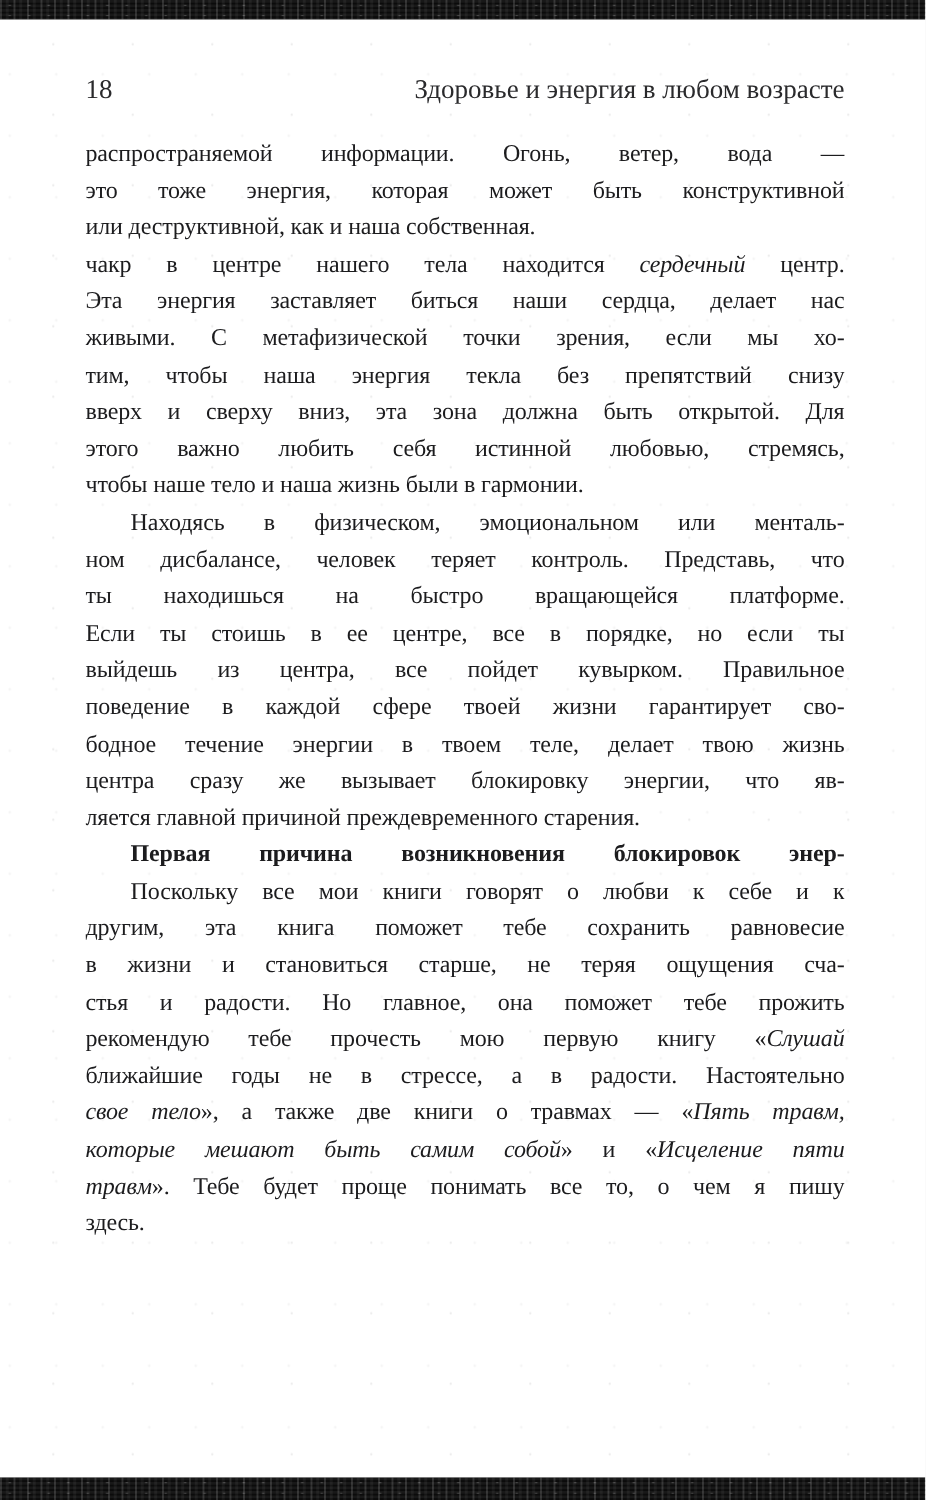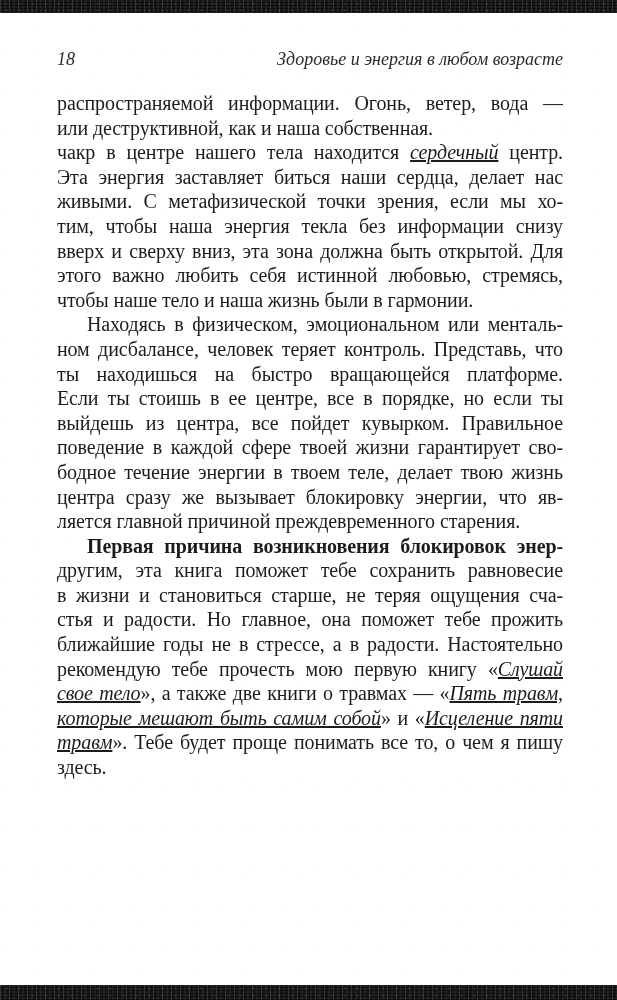--- a/index.html
+++ b/index.html
@@ -45,85 +45,86 @@
     width: 506px;
   }
   .running-head {
     display: flex;
     justify-content: space-between;
     align-items: center;
     margin-top: 50px;
     font-size: 18px;
     line-height: 19px;
     color: var(--header-text, #2a2a2c);
-    font-style: italic;
   }
   .body-text {
     margin-top: 22px;
-    font-size: 20px;
+    font-size: 16px;
     line-height: 24.6px;
     letter-spacing: -0.1px;
     color: var(--body-text, #1c1c1e);
   }
   .line {
     white-space: nowrap;
     overflow: hidden;
     text-align: justify;
     text-align-last: justify;
     -moz-text-align-last: justify;
     height: 24.6px;
   }
   .line.last {
     text-align-last: left;
     -moz-text-align-last: left;
   }
   .line.indent { padding-left: 30px; }
   .s-n { font-style: normal; }
-  .s-i { font-style: italic; text-decoration: underline; }
+  .s-i { font-style: italic; }
   .s-b { font-weight: bold; }
 </style>
 </head>
 <body>
 
 <div id="screen">
   <div class="speckle"></div>
   <div class="noise-bar top"></div>
 
   <div class="page-inner">
     <div class="running-head">
       <span>18</span>
       <span>Здоровье и энергия в любом возрасте</span>
     </div>
 
     <div class="body-text">
 
     <div class="line"><span class="s-n">распространяемой информации. Огонь, ветер, вода —</span></div>
+        <div class="line"><span class="s-n">это тоже энергия, которая может быть конструктивной</span></div>
         <div class="line last"><span class="s-n">или деструктивной, как и наша собственная.</span></div>
         <div class="line"><span class="s-n">чакр в центре нашего тела находится </span><span class="s-i">сердечный</span><span class="s-n"> центр.</span></div>
         <div class="line"><span class="s-n">Эта энергия заставляет биться наши сердца, делает нас</span></div>
         <div class="line"><span class="s-n">живыми. С метафизической точки зрения, если мы хо-</span></div>
-        <div class="line"><span class="s-n">тим, чтобы наша энергия текла без информации снизу</span></div>
+        <div class="line"><span class="s-n">тим, чтобы наша энергия текла без препятствий снизу</span></div>
         <div class="line"><span class="s-n">вверх и сверху вниз, эта зона должна быть открытой. Для</span></div>
         <div class="line"><span class="s-n">этого важно любить себя истинной любовью, стремясь,</span></div>
         <div class="line last"><span class="s-n">чтобы наше тело и наша жизнь были в гармонии.</span></div>
         <div class="line indent"><span class="s-n">Находясь в физическом, эмоциональном или менталь-</span></div>
         <div class="line"><span class="s-n">ном дисбалансе, человек теряет контроль. Представь, что</span></div>
         <div class="line"><span class="s-n">ты находишься на быстро вращающейся платформе.</span></div>
         <div class="line"><span class="s-n">Если ты стоишь в ее центре, все в порядке, но если ты</span></div>
         <div class="line"><span class="s-n">выйдешь из центра, все пойдет кувырком. Правильное</span></div>
         <div class="line"><span class="s-n">поведение в каждой сфере твоей жизни гарантирует сво-</span></div>
         <div class="line"><span class="s-n">бодное течение энергии в твоем теле, делает твою жизнь</span></div>
         <div class="line"><span class="s-n">центра сразу же вызывает блокировку энергии, что яв-</span></div>
         <div class="line last"><span class="s-n">ляется главной причиной преждевременного старения.</span></div>
         <div class="line indent"><span class="s-b">Первая причина возникновения блокировок энер-</span></div>
+        <div class="line indent"><span class="s-n">Поскольку все мои книги говорят о любви к себе и к</span></div>
         <div class="line"><span class="s-n">другим, эта книга поможет тебе сохранить равновесие</span></div>
         <div class="line"><span class="s-n">в жизни и становиться старше, не теряя ощущения сча-</span></div>
         <div class="line"><span class="s-n">стья и радости. Но главное, она поможет тебе прожить</span></div>
+        <div class="line"><span class="s-n">рекомендую тебе прочесть мою первую книгу «</span><span class="s-i">Слушай</span></div>
         <div class="line"><span class="s-n">ближайшие годы не в стрессе, а в радости. Настоятельно</span></div>
-        <div class="line"><span class="s-n">рекомендую тебе прочесть мою первую книгу «</span><span class="s-i">Слушай</span></div>
         <div class="line"><span class="s-i">свое тело</span><span class="s-n">», а также две книги о травмах — «</span><span class="s-i">Пять травм,</span></div>
         <div class="line"><span class="s-i">которые мешают быть самим собой</span><span class="s-n">» и «</span><span class="s-i">Исцеление пяти</span></div>
         <div class="line"><span class="s-i">травм</span><span class="s-n">». Тебе будет проще понимать все то, о чем я пишу</span></div>
         <div class="line last"><span class="s-n">здесь.</span></div>
       </div>
   </div>
 
   <div class="noise-bar bottom"></div>
 </div>
 

